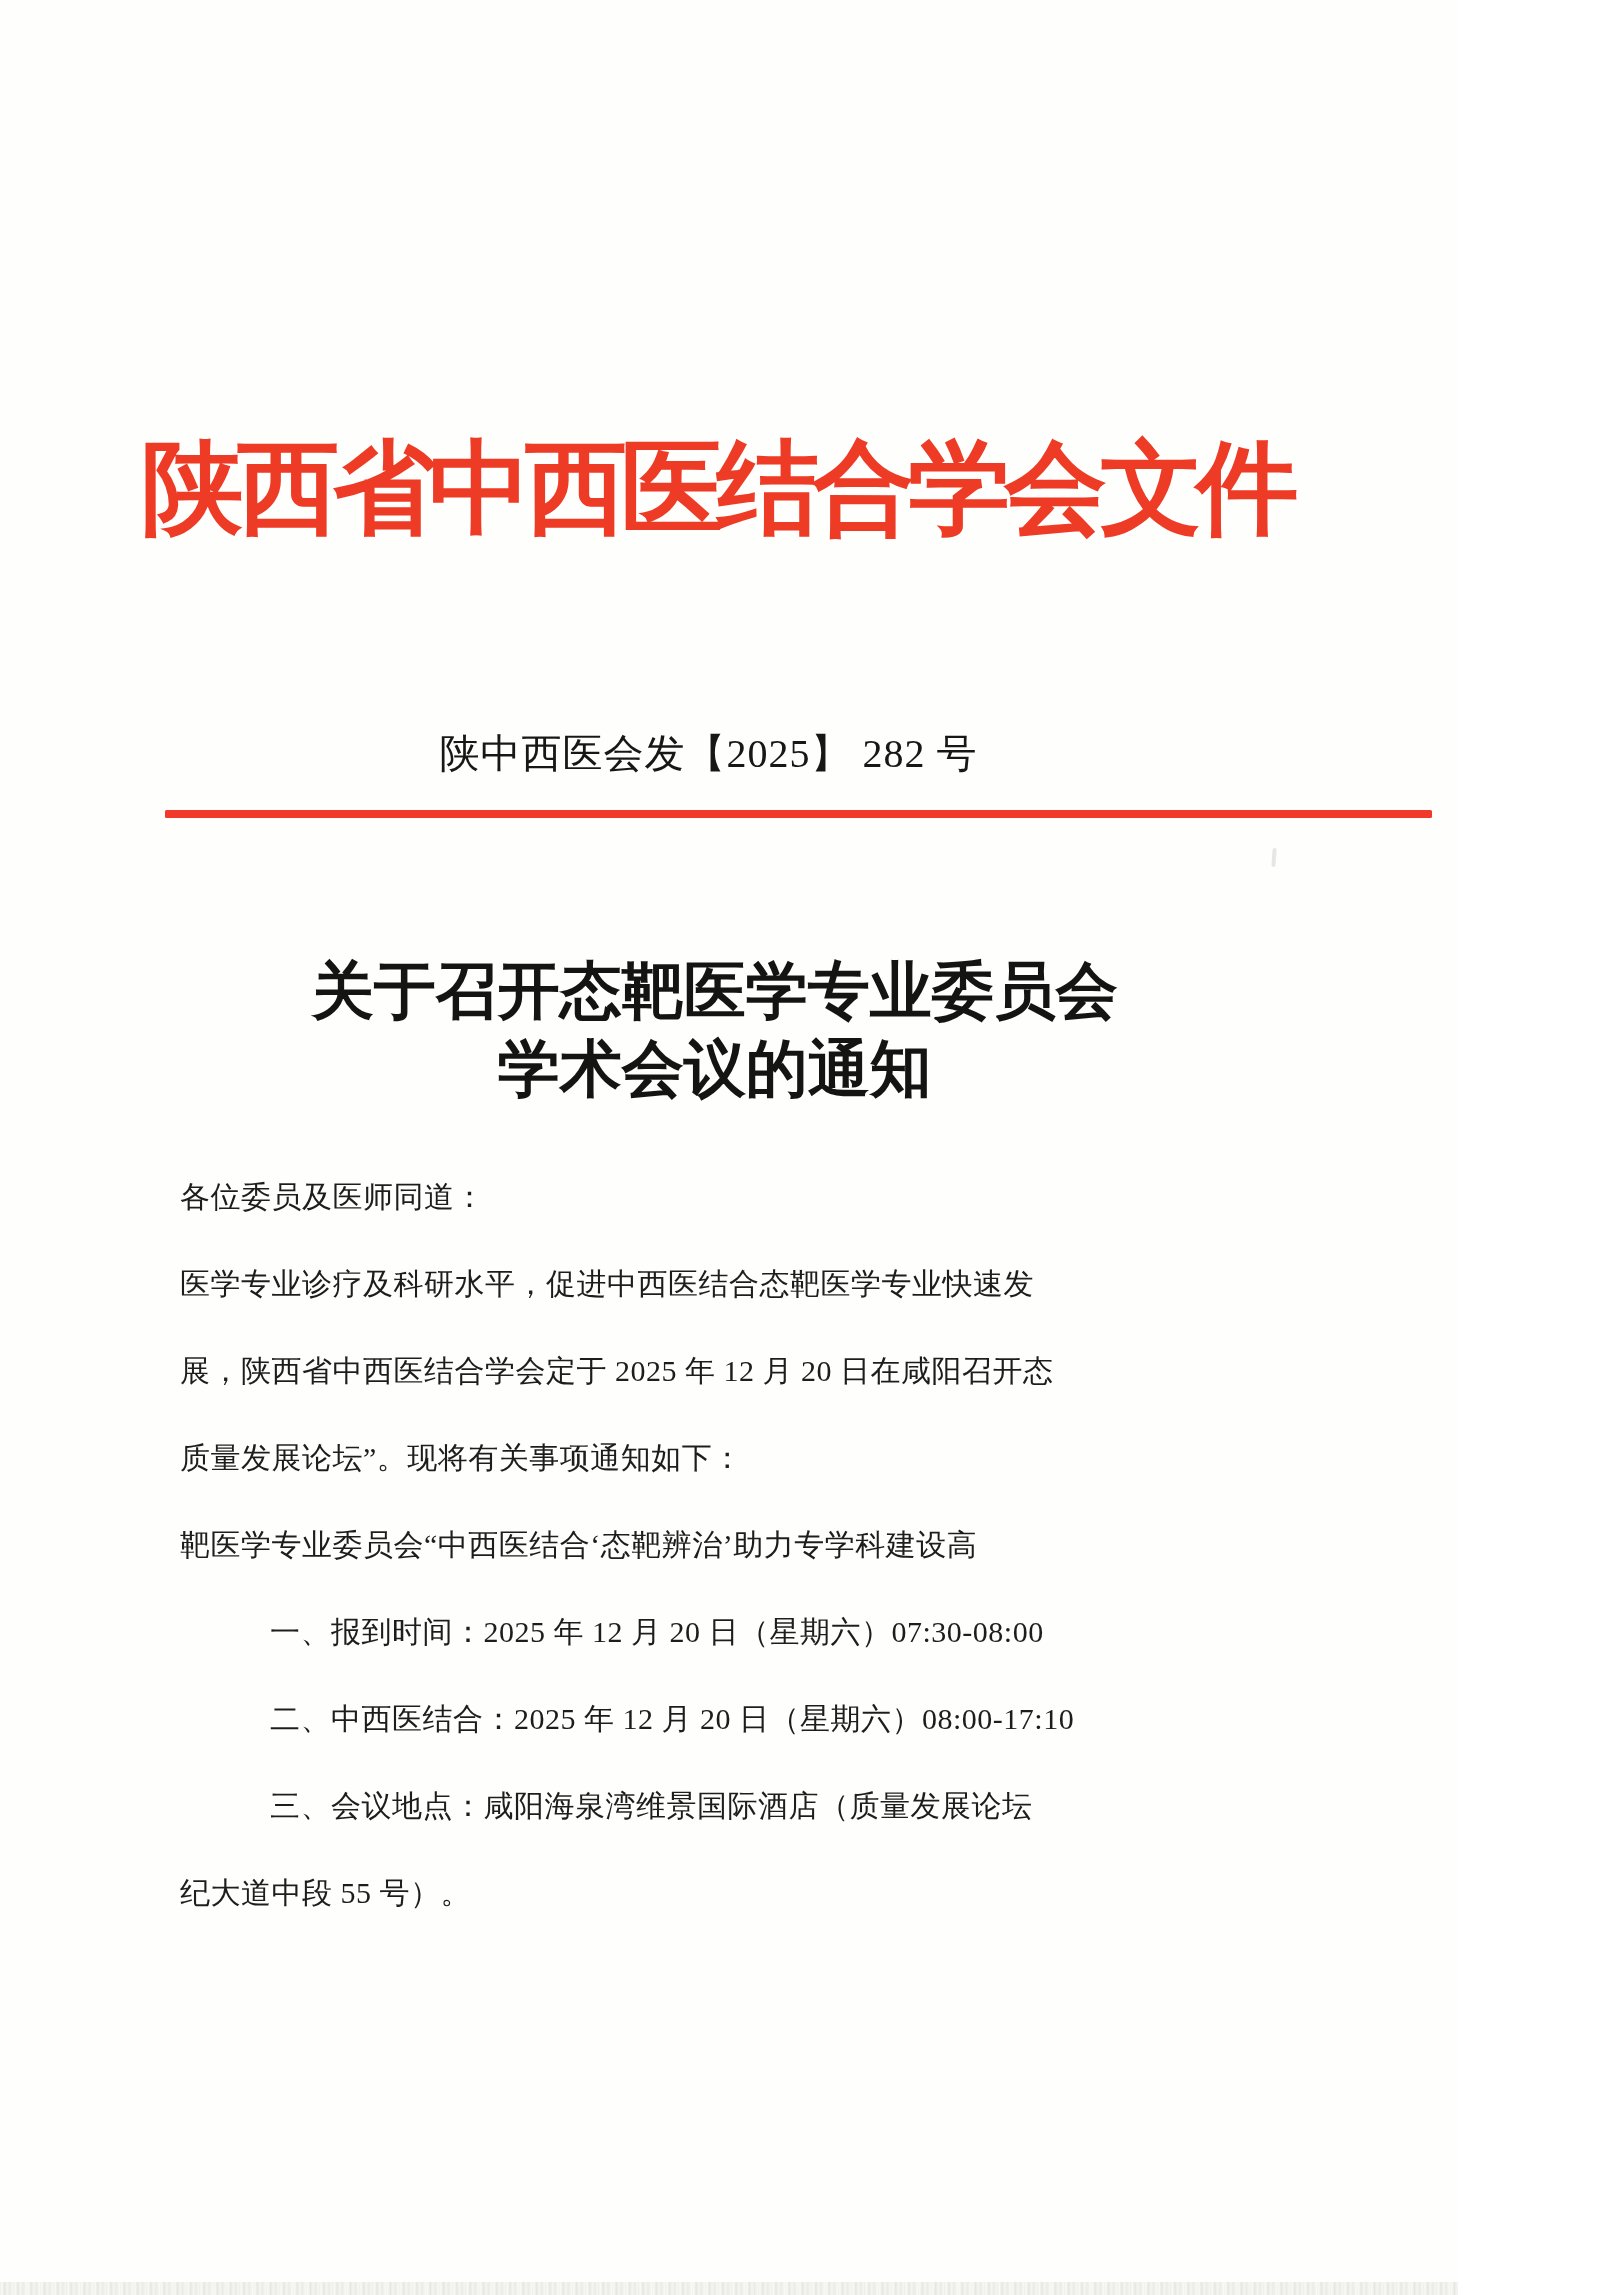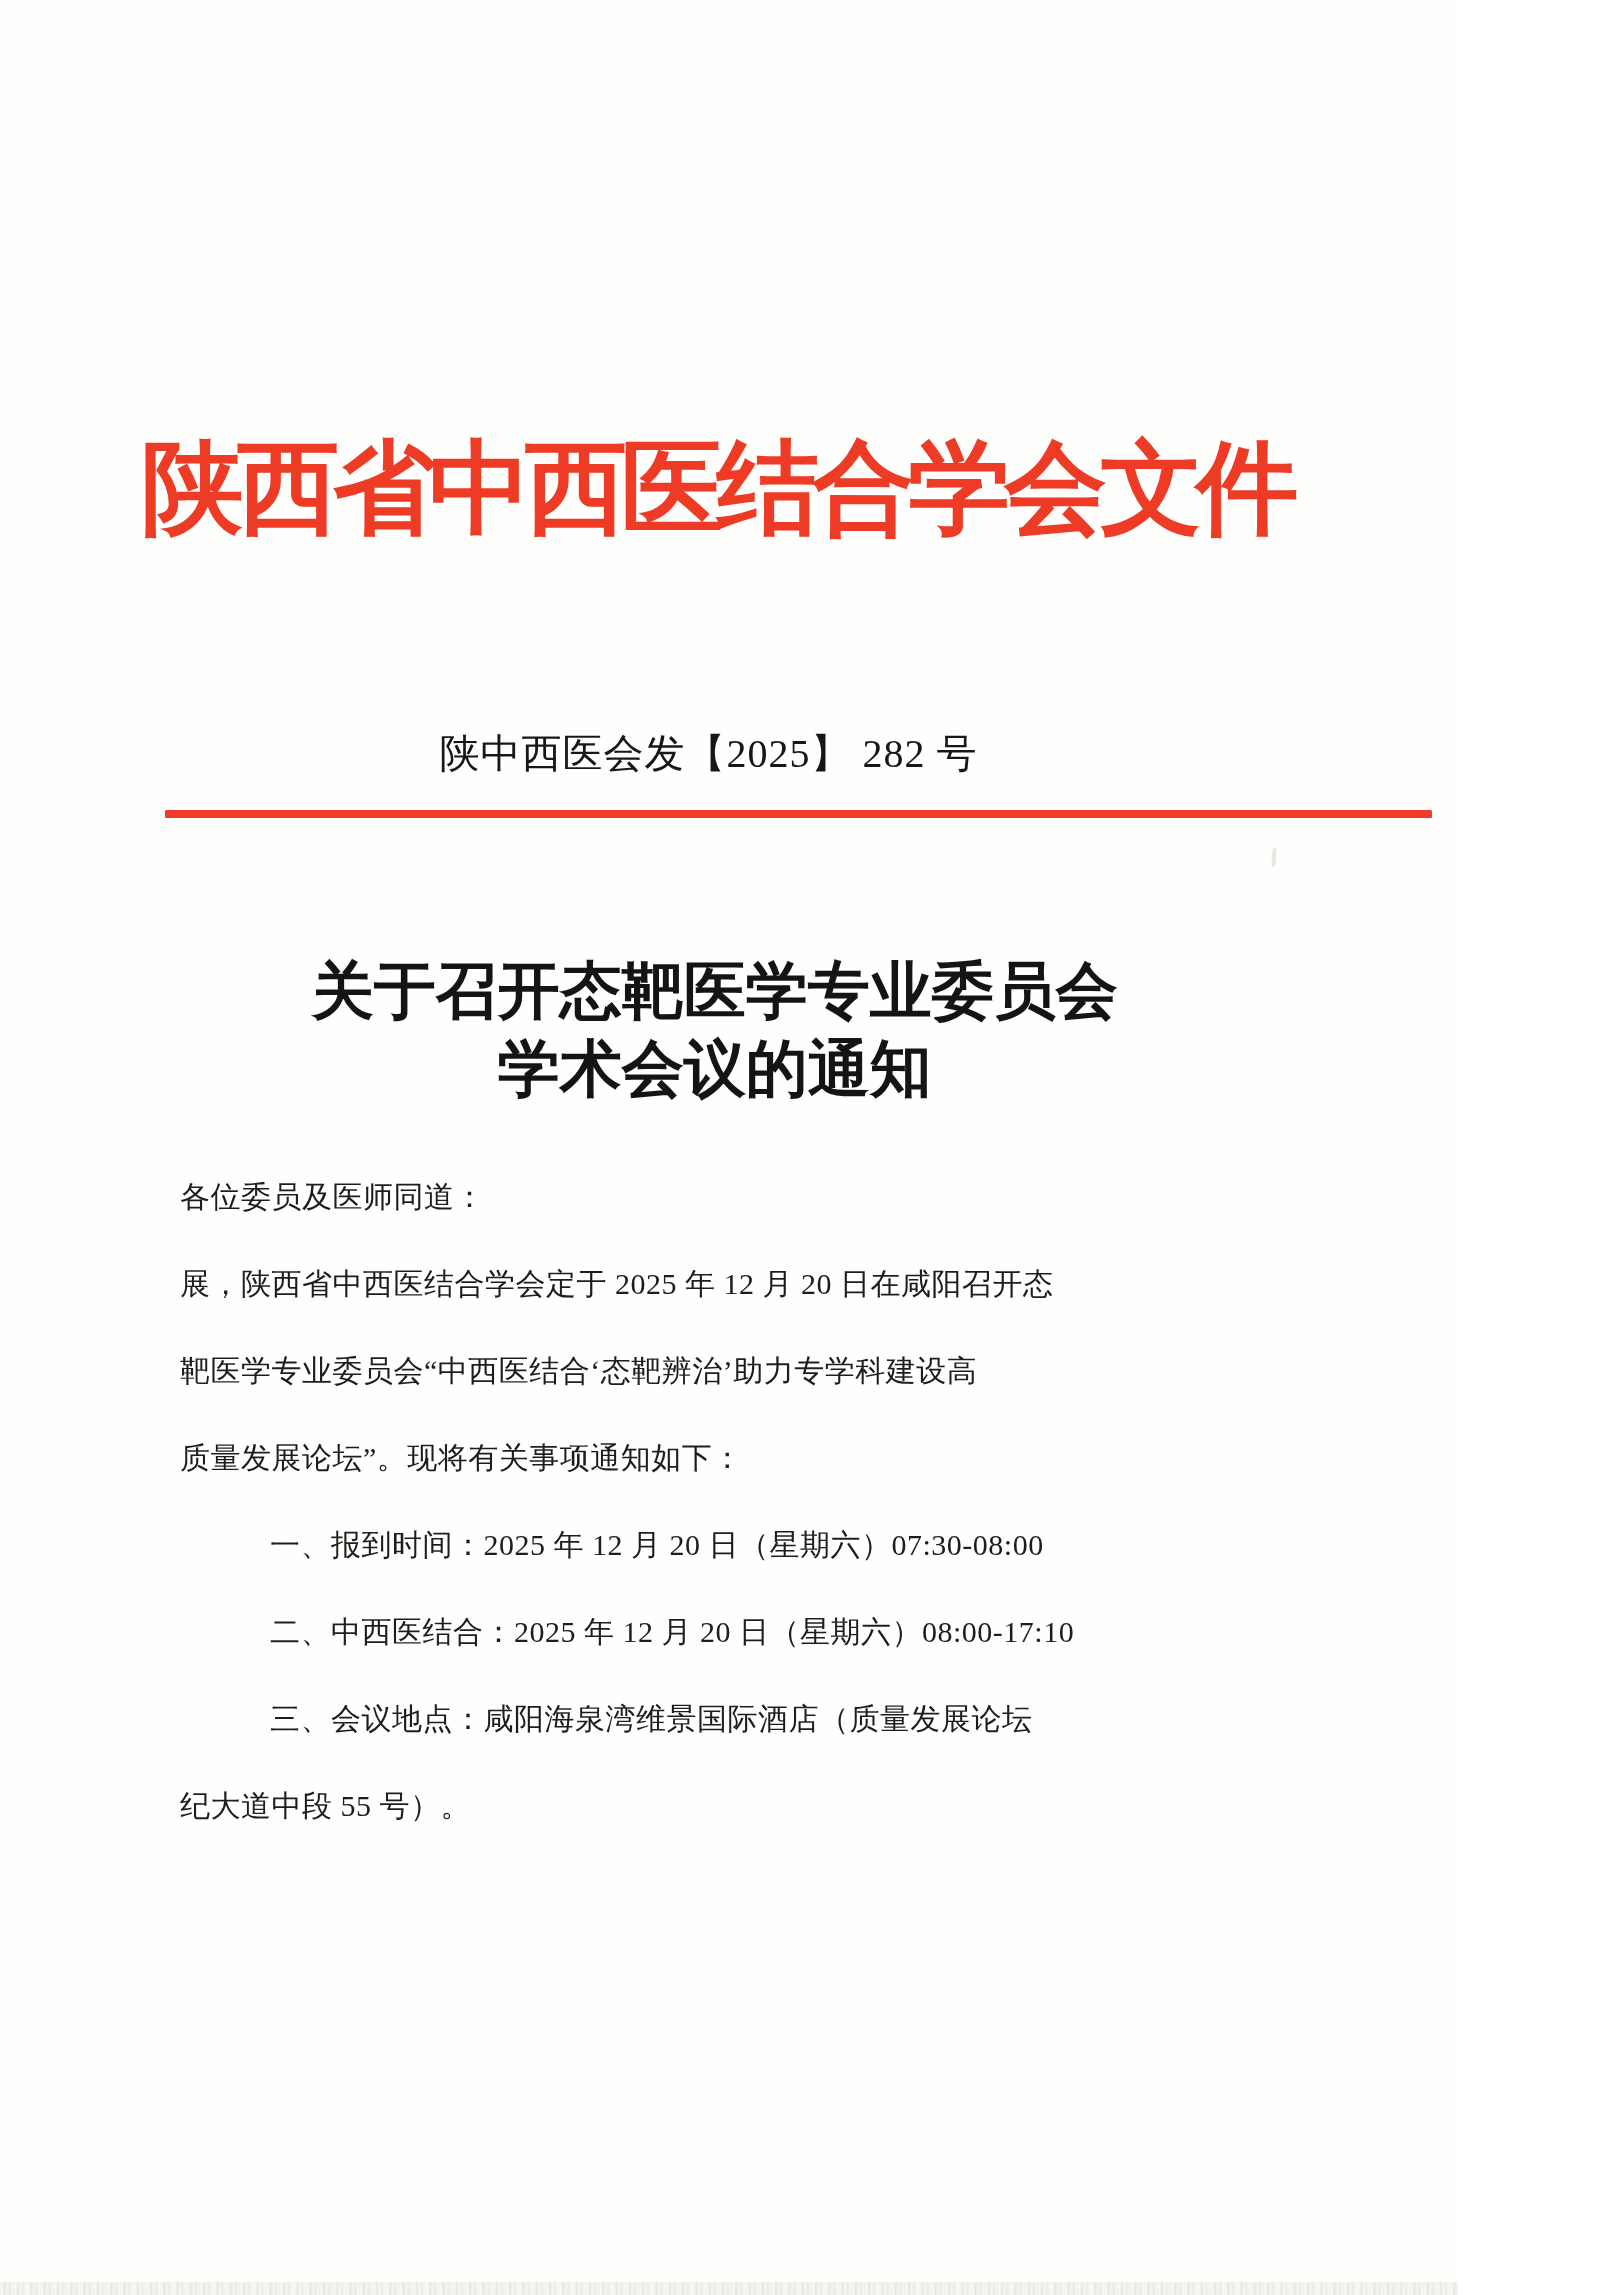--- a/index.html
+++ b/index.html
@@ -122,23 +122,24 @@
   <div class="red-rule"></div>
 
   <div class="doc-title">
     <div>关于召开态靶医学专业委员会</div>
     <div>学术会议的通知</div>
   </div>
 
   <div class="body-block">
     <div class="body-line">各位委员及医师同道：</div>
 
+    <div class="body-line">医学专业诊疗及科研水平，促进中西医结合态靶医学专业快速发</div>
     <div class="body-line">展，陕西省中西医结合学会定于 2025 年 12 月 20 日在咸阳召开态</div>
+    <div class="body-line">质量发展论坛”。现将有关事项通知如下：</div>
     <div class="body-line">靶医学专业委员会“中西医结合‘态靶辨治’助力专学科建设高</div>
-    <div class="body-line">质量发展论坛”。现将有关事项通知如下：</div>
 
     <div class="body-line indent">
       <span>一、</span><span class="bold-label">报到时间：</span><span>2025 年 12 月 20 日（星期六）07:30-08:00</span>
     </div>
 
     <div class="body-line indent">
       <span>二、</span><span class="bold-label">中西医结合：</span><span>2025 年 12 月 20 日（星期六）08:00-17:10</span>
     </div>
 
     <div class="body-line indent">

